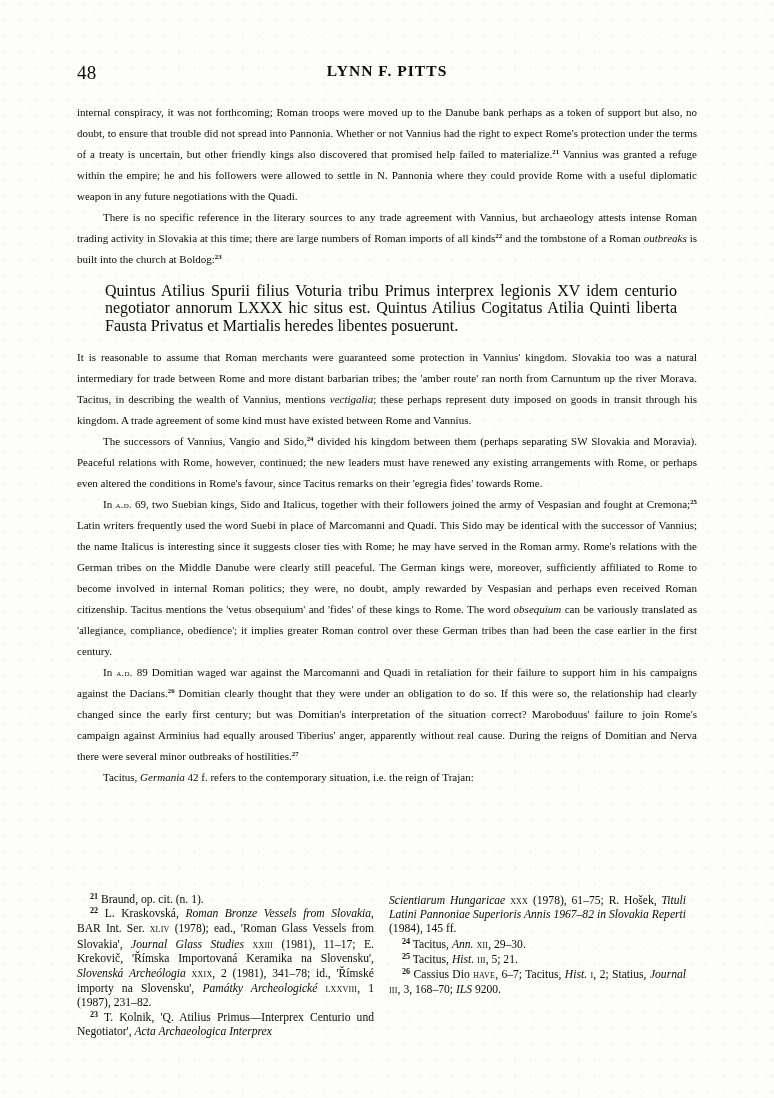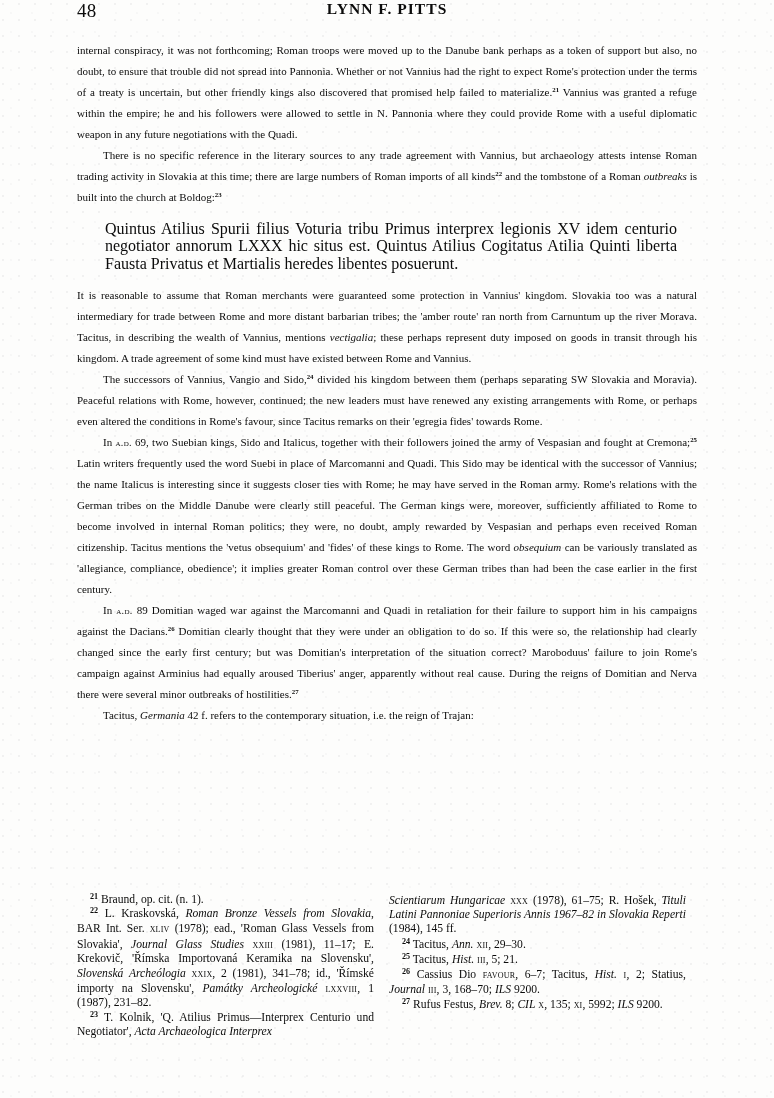--- a/index.html
+++ b/index.html
@@ -31,20 +31,21 @@
     position: absolute;
     left: 77px;
     top: 0;
     width: 620px;
   }
 
   
   .runhead {
     position: relative;
     height: 30px;
+    margin-top: 62px;
   }
   .folio {
     position: absolute;
     left: 0;
     top: 0;
     font-size: 19px;
     letter-spacing: 0.2px;
   }
   .runtitle {
     text-align: center;
@@ -159,18 +160,17 @@
   <div class="footnotes">
     <div class="fn-col">
         <p class="fn hang"><sup>21</sup> Braund, op. cit. (n. 1).</p>
         <p class="fn hang"><sup>22</sup> L. Kraskovská, <i>Roman Bronze Vessels from Slovakia</i>, BAR Int. Ser. <span class="sc">xliv</span> (1978); ead., 'Roman Glass Vessels from Slovakia', <i>Journal Glass Studies</i> <span class="sc">xxiii</span> (1981), 11–17; E. Krekovič, 'Římska Importovaná Keramika na Slovensku', <i>Slovenská Archeólogia</i> <span class="sc">xxix</span>, 2 (1981), 341–78; id., 'Římské importy na Slovensku', <i>Památky Archeologické</i> <span class="sc">lxxviii</span>, 1 (1987), 231–82.</p>
         <p class="fn hang"><sup>23</sup> T. Kolnik, 'Q. Atilius Primus—Interprex Centurio und Negotiator', <i>Acta Archaeologica Interprex</i></p>
       </div>
     <div class="fn-col">
         <p class="fn"><i>Scientiarum Hungaricae</i> <span class="sc">xxx</span> (1978), 61–75; R. Hošek, <i>Tituli Latini Pannoniae Superioris Annis 1967–82 in Slovakia Reperti</i> (1984), 145 ff.</p>
         <p class="fn hang"><sup>24</sup> Tacitus, <i>Ann.</i> <span class="sc">xii</span>, 29–30.</p>
         <p class="fn hang"><sup>25</sup> Tacitus, <i>Hist.</i> <span class="sc">iii</span>, 5; 21.</p>
-        <p class="fn hang"><sup>26</sup> Cassius Dio <span class="sc">favour</span>, 6–7; Tacitus, <i>Hist.</i> <span class="sc">i</span>, 2; Statius, <i>Journal</i> <span class="sc">iii</span>, 3, 168–70; <i>ILS</i> 9200.</p>
-        <p class="fn hang"><sup>27</sup> Rufus Festus, <i>Brev.</i> 8; <i>CIL</i> <span class="sc">x</span>, 135; <span class="sc">xi</span>, 5992; <i>ILS</i> 9200.</p>
+        <p class="fn hang"><sup>26</sup> Cassius Dio <span class="sc">have</span>, 6–7; Tacitus, <i>Hist.</i> <span class="sc">i</span>, 2; Statius, <i>Journal</i> <span class="sc">iii</span>, 3, 168–70; <i>ILS</i> 9200.</p>
       </div>
   </div>
 
 </div>
 
 </body></html>

